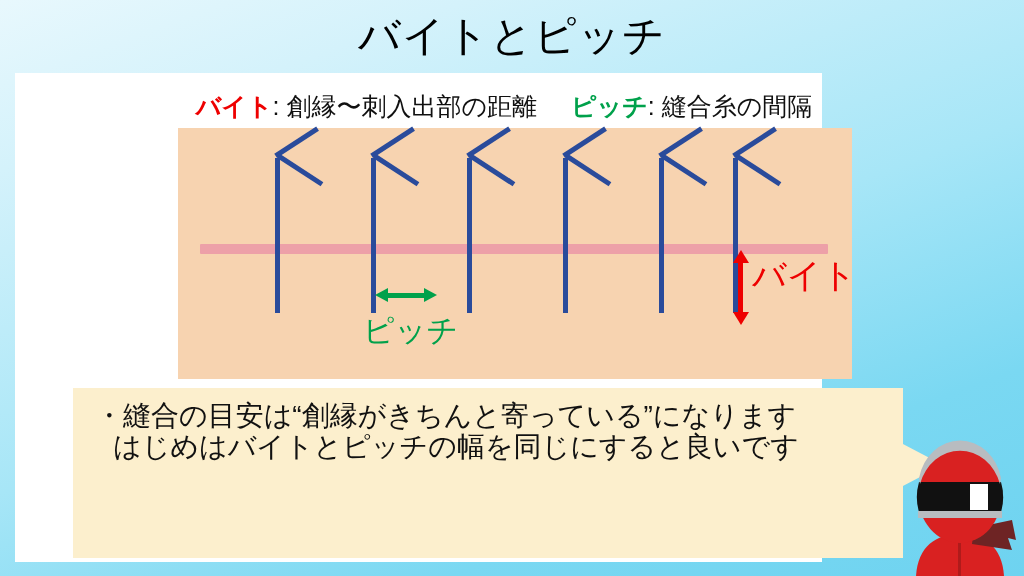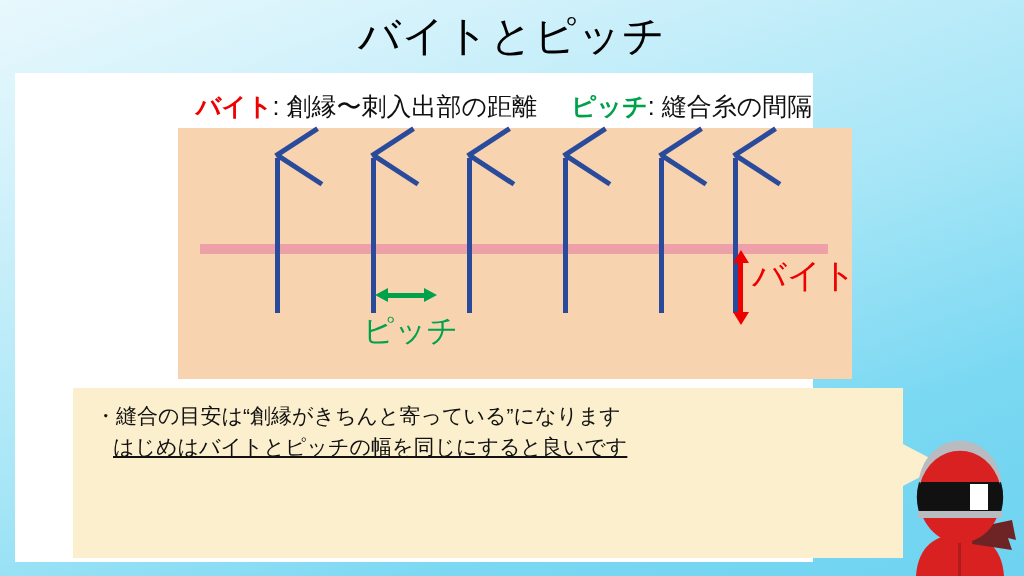--- a/index.html
+++ b/index.html
@@ -36,20 +36,21 @@
   }
 
   
   #content-panel {
     position: absolute;
     left: 15px;
     top: 73px;
     width: 798px;
     height: 489px;
     background: #ffffff;
+    padding-left: 9px;
   }
 
   
   #definition-line {
     position: absolute;
     left: 0;
     top: 16px;
     width: 978px;
     text-align: center;
     font-size: 25px;
@@ -234,31 +235,30 @@
     height: 0;
     border-top: 22px solid transparent;
     border-bottom: 22px solid transparent;
     border-left: 42px solid #fcefcd;
   }
   #note-list {
     position: absolute;
     left: 22px;
     top: 12px;
     width: 800px;
-    font-size: 21px;
+    font-size: 28px;
     line-height: 31px;
     color: #111111;
     white-space: nowrap;
   }
   #note-list .note-line {
     display: block;
   }
   #note-list .note-line.indent {
     padding-left: 18px;
-    text-decoration: underline;
   }
 
   
   #mascot {
     position: absolute;
     left: 896px;
     top: 440px;
     width: 128px;
     height: 136px;
   }

